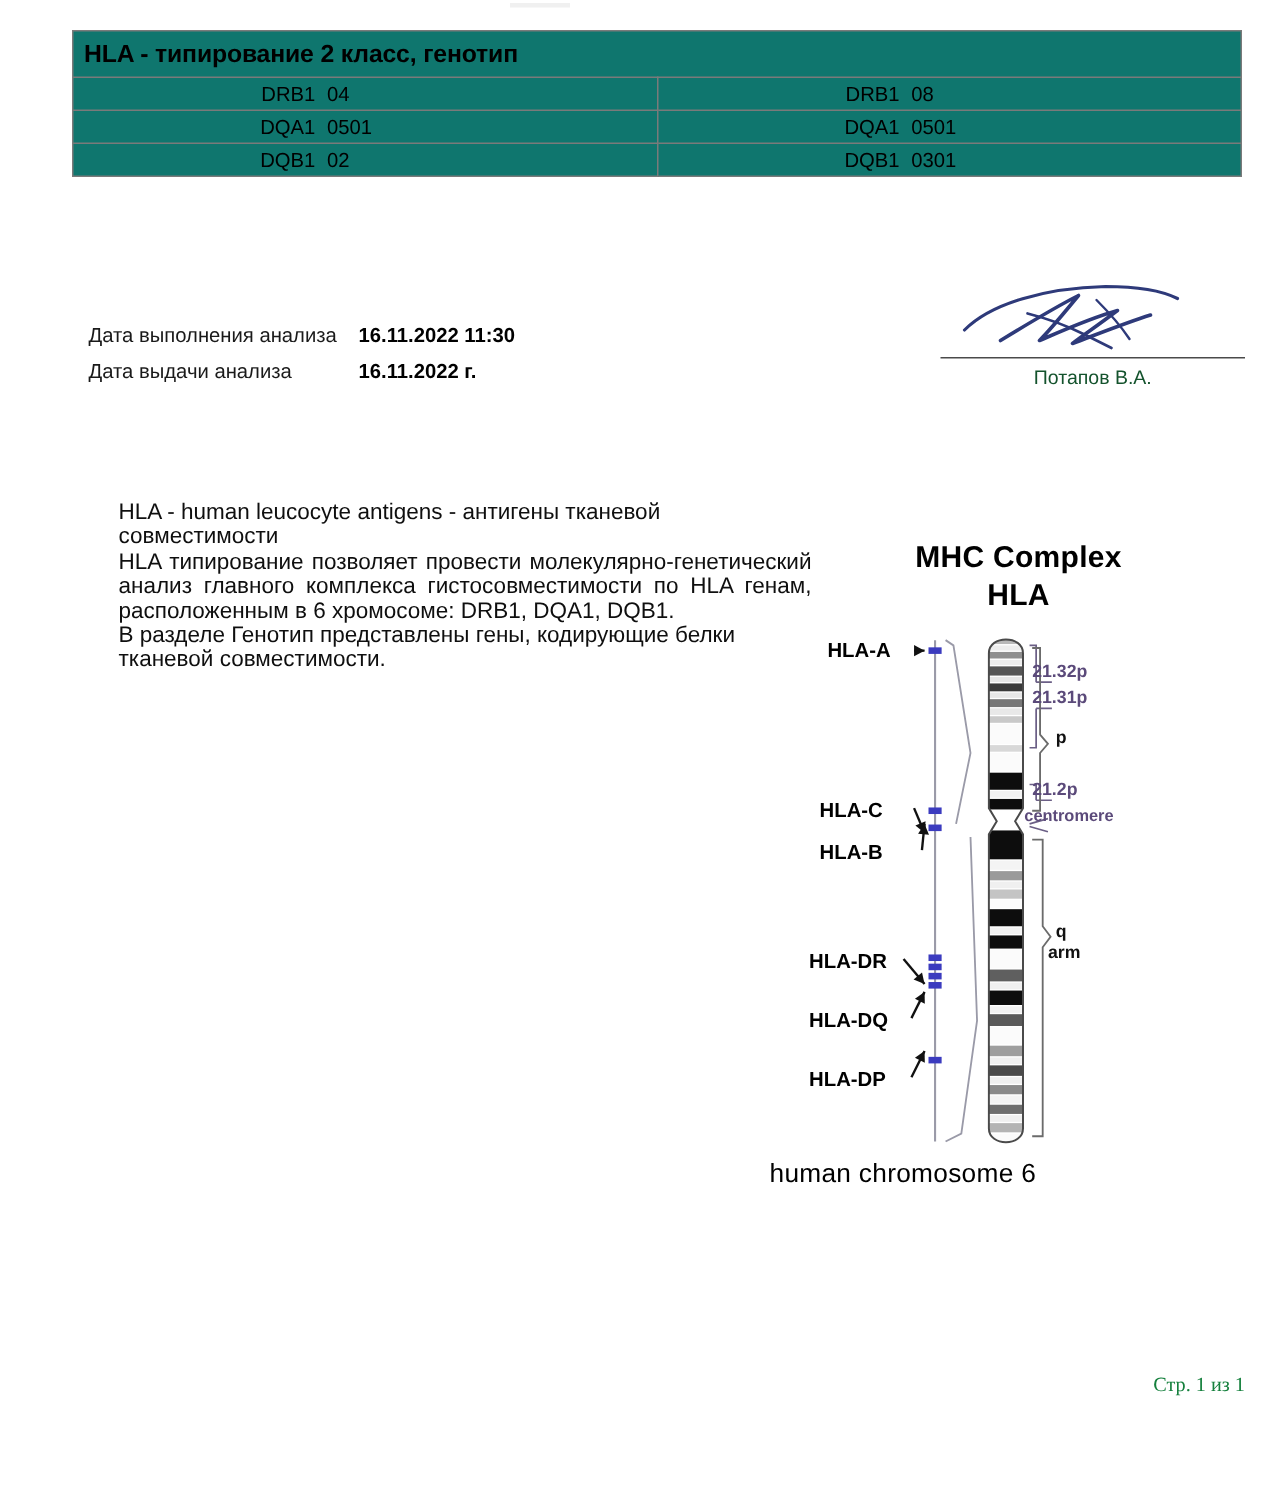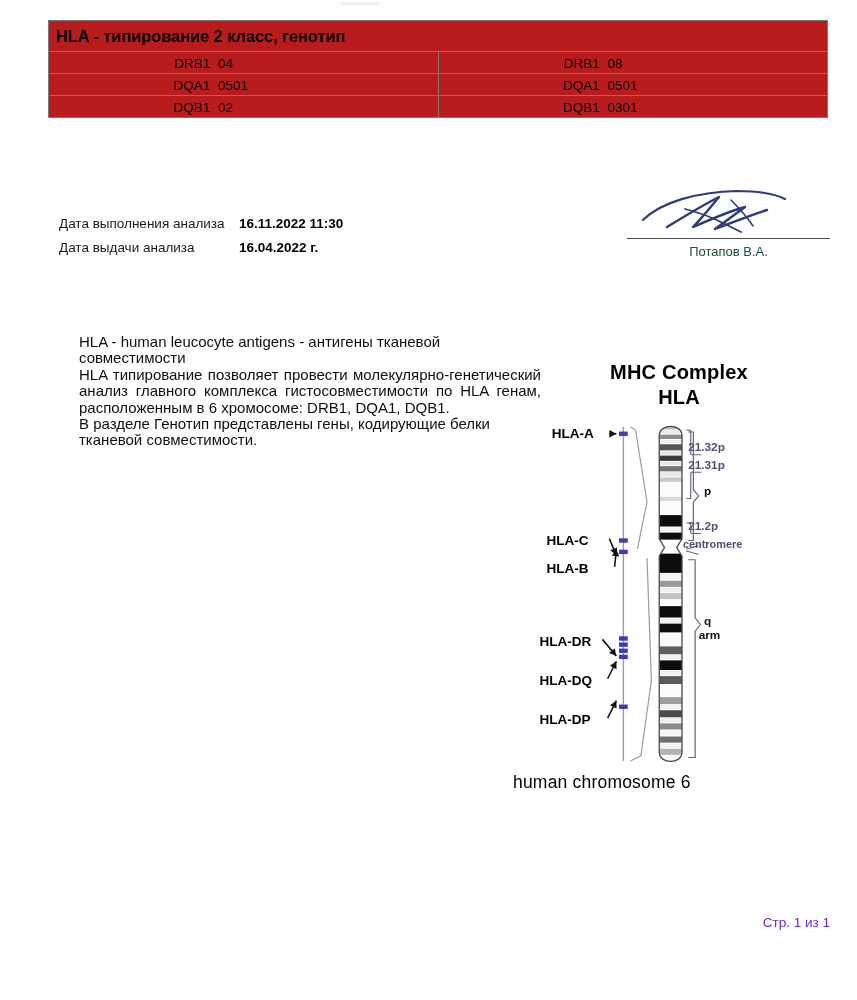--- a/index.html
+++ b/index.html
@@ -19,21 +19,21 @@
 
   
   #genotype-table {
     position: absolute;
     left: 48px;
     top: 20px;
     width: 780px;
     border: 1px solid #7a7a7a;
     border-collapse: collapse;
     table-layout: fixed;
-    background: #b91c1c;
+    background: #0f766e;
   }
   #genotype-table td {
     border: 1px solid #7a7a7a;
     padding: 0;
     vertical-align: middle;
   }
   .tbl-title-cell {
     height: 30px;
     padding-left: 7px !important;
     font-size: 16.5px;
@@ -145,21 +145,22 @@
     height: 350px;
   }
   #figure-canvas svg { display: block; }
 
   
   #page-footer {
     position: absolute;
     right: 27px;
     top: 915px;
     font-size: 13.5px;
-    color: #6d28d9;
+    color: #15803d;
+    font-family: Liberation Serif, serif;
   }
 
   #top-artifact {
     position: absolute;
     left: 340px;
     top: 2px;
     width: 40px;
     height: 3px;
     background: #f0f0f0;
   }
@@ -208,21 +209,21 @@
       </td>
     </tr>
   </tbody>
 </table>
 
 <div id="dates-block">
   <div class="date-row">
     <span class="date-label">Дата выполнения анализа</span><span class="date-value">16.11.2022 11:30</span>
   </div>
   <div class="date-row">
-    <span class="date-label">Дата выдачи анализа</span><span class="date-value">16.04.2022 г.</span>
+    <span class="date-label">Дата выдачи анализа</span><span class="date-value">16.11.2022 г.</span>
   </div>
 </div>
 
 <div id="signature-block">
   <div id="signature-mark">
     <svg width="203" height="52" viewBox="0 0 203 52" fill="none" aria-hidden="true">
       <path d="M16 34 C34 16, 70 6, 110 5 C135 5, 150 9, 158 13" stroke="#2e3a7a" stroke-width="2.1" fill="none" stroke-linecap="round"></path>
       <path d="M40 41 C58 30, 78 18, 92 11 C82 23, 74 33, 66 41 C80 35, 100 26, 118 21
                C106 30, 96 37, 88 43 C104 37, 124 29, 140 24" stroke="#2e3a7a" stroke-width="2.4" fill="none" stroke-linecap="round" stroke-linejoin="round"></path>
       <path d="M58 23 C70 26, 84 31, 96 37 C104 41, 110 44, 114 46" stroke="#2e3a7a" stroke-width="1.8" fill="none" stroke-linecap="round"></path>

